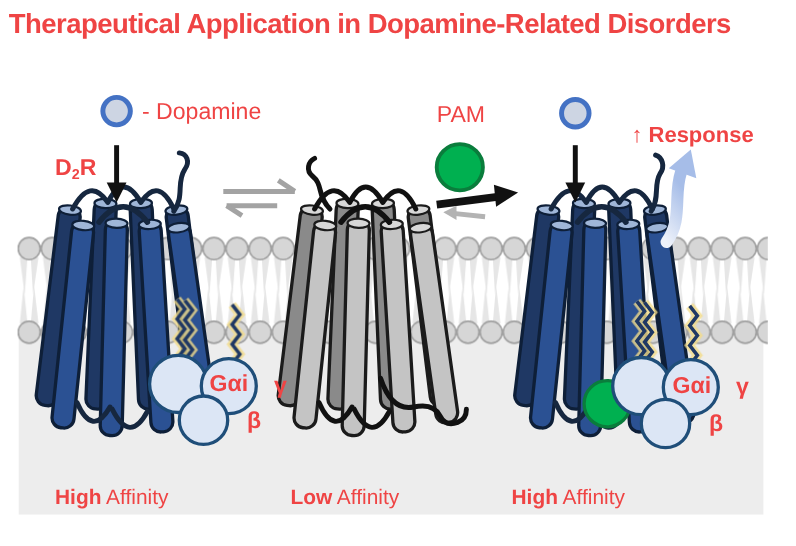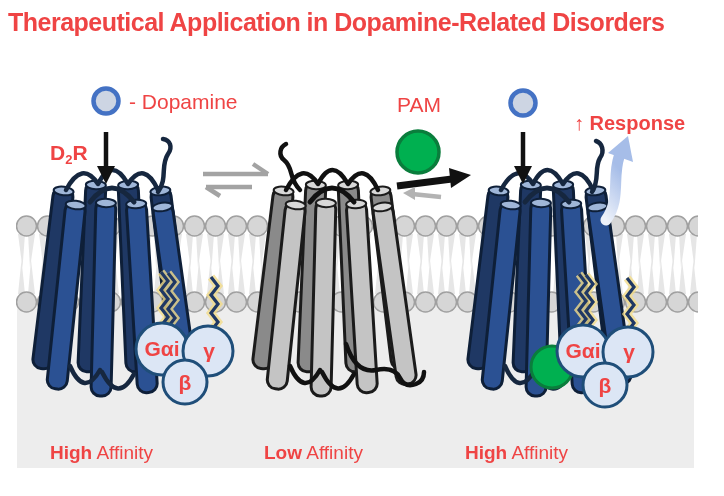--- a/index.html
+++ b/index.html
@@ -9,21 +9,21 @@
   .t{position:absolute;white-space:nowrap;}
   .title{left:8px;top:8px;font-size:25px;font-weight:bold;letter-spacing:-0.5px;}
   .legend-text{left:129px;top:90px;font-size:21px;}
   .d2r{left:50px;top:141px;font-size:21px;font-weight:bold;}
   .d2r .sub{font-size:13px;vertical-align:-4px;}
   .pam{left:397px;top:93px;font-size:21px;font-weight:normal;text-align:center;}
   .resp{left:574px;top:73px;font-size:20px;font-weight:bold;line-height:28px;white-space:pre-line;margin-top:36px;}
   .state{font-size:19px;top:442px;}
   .state b{font-weight:bold;}
   .s1{left:50px;} .s2{left:264px;} .s3{left:465px;}
-  .glabel{position:absolute;transform:translate(-50%,-50%);font-size:21px;font-weight:bold;}
+  .glabel{position:absolute;transform:translate(-50%,-50%);font-size:21px;font-weight:bold;margin-left:46px;}
 </style>
 </head>
 <body>
 
 <div class="stage">
 
 <svg width="724" height="496" viewBox="0 0 724 496">
   <defs>
     <linearGradient id="resp" x1="0" y1="1" x2="0.25" y2="0">
       <stop offset="0" stop-color="#eef2fa"></stop>

